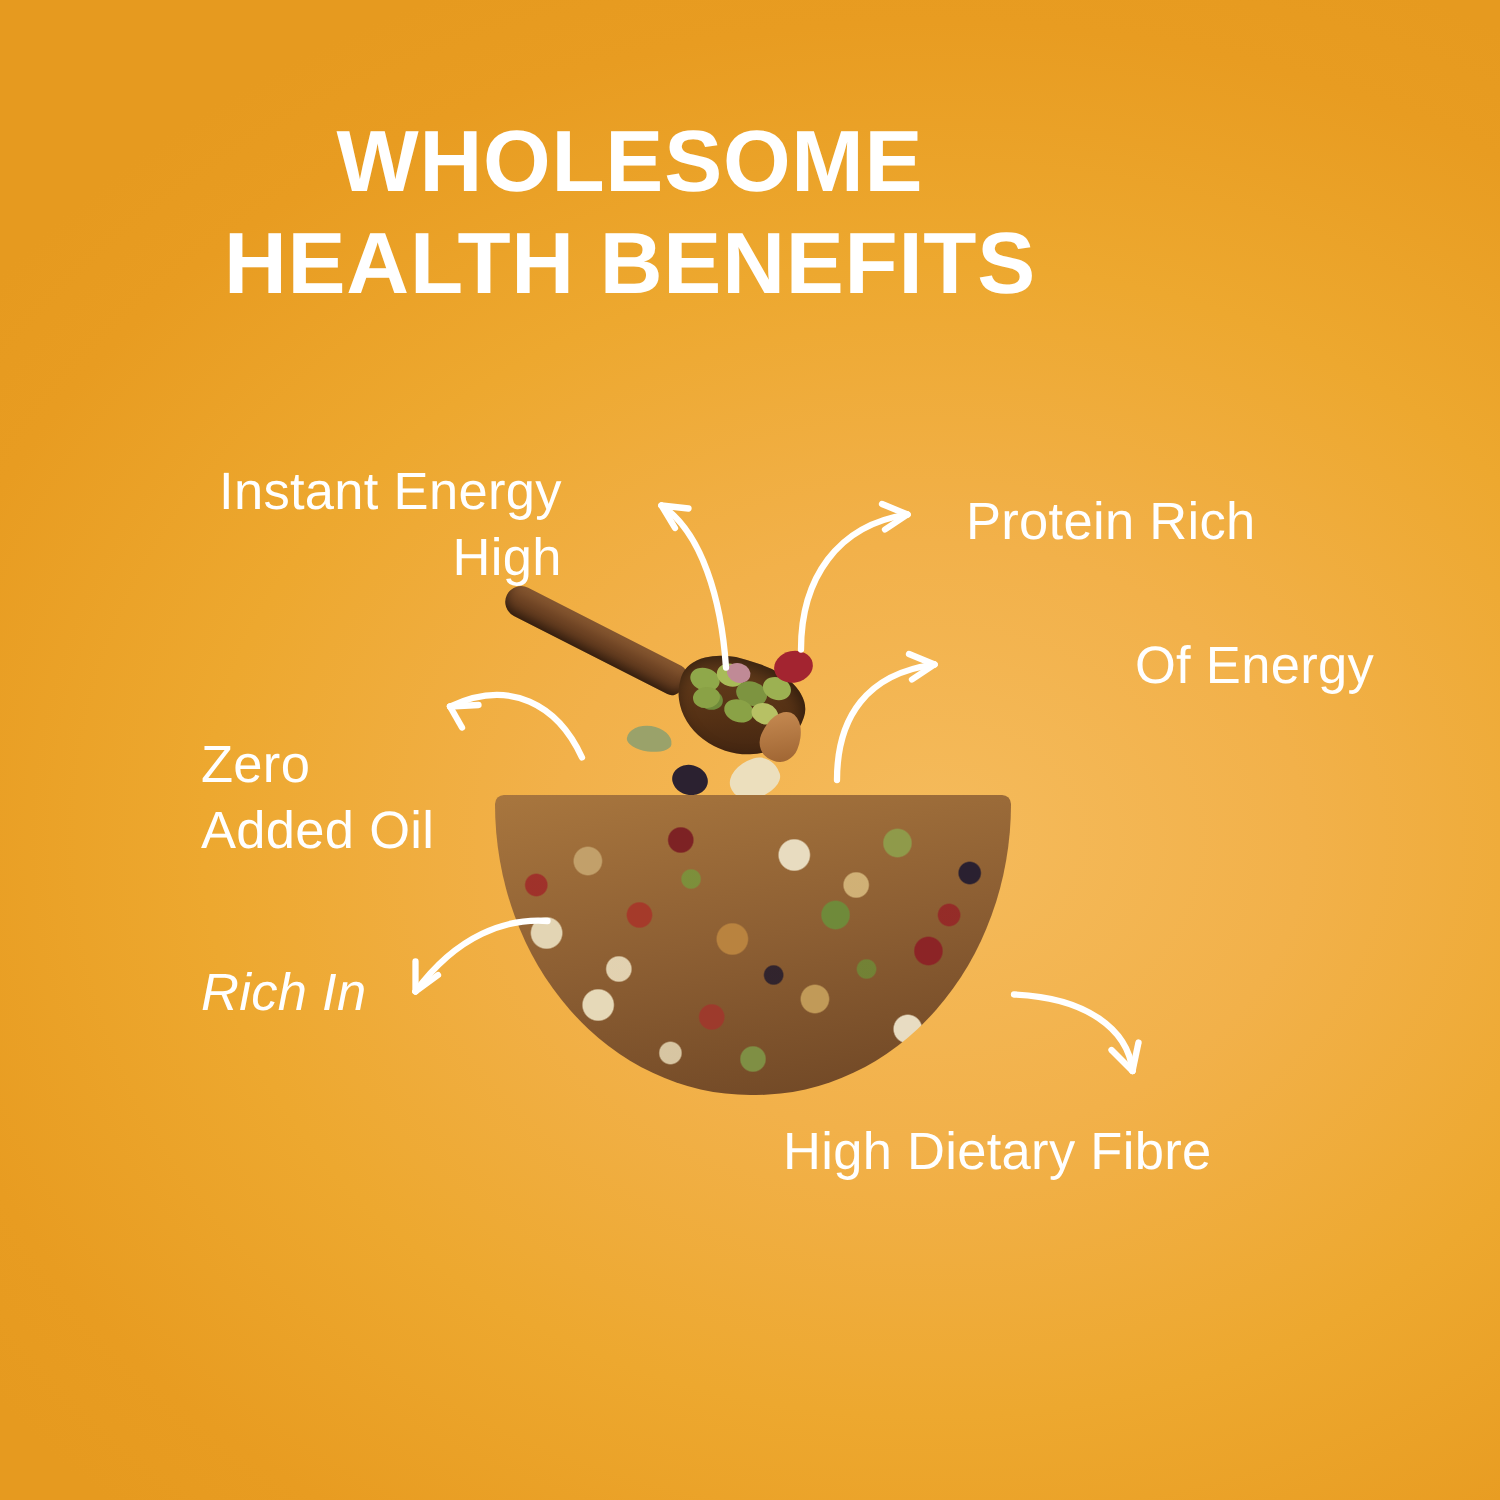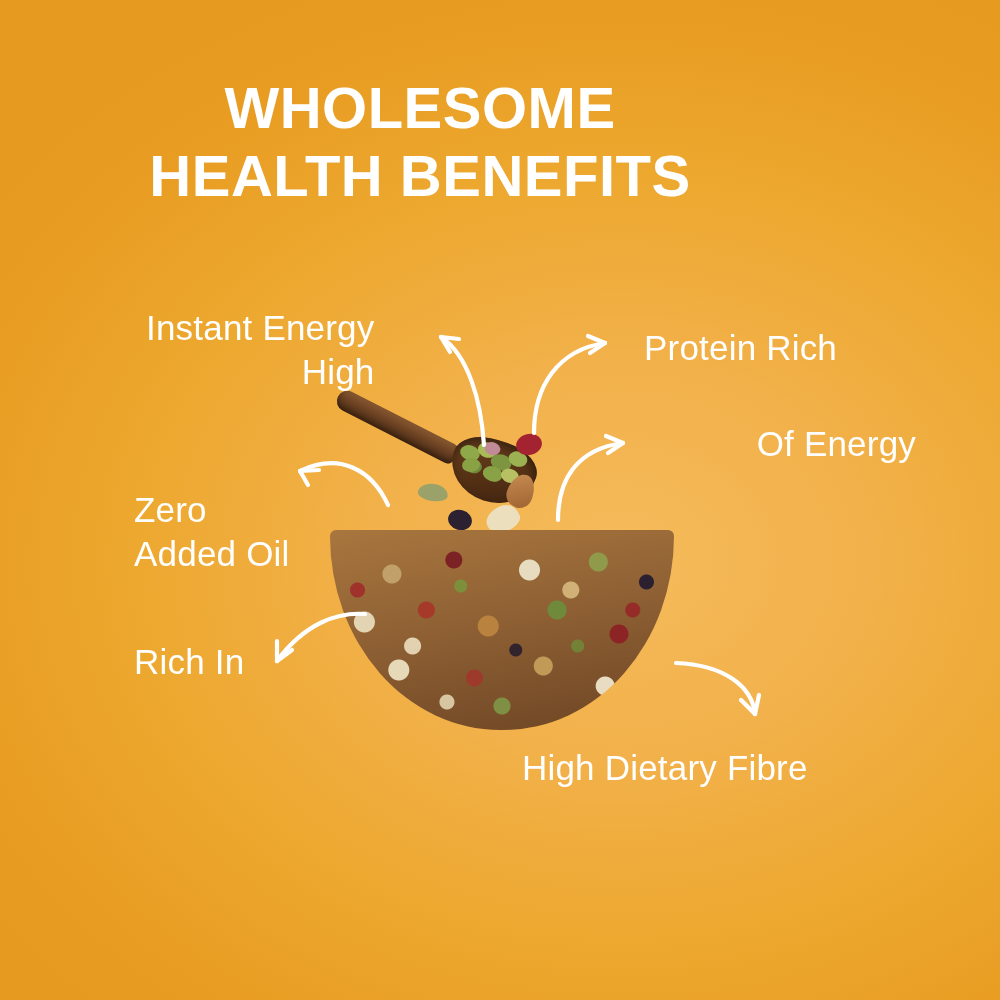--- a/index.html
+++ b/index.html
@@ -49,21 +49,21 @@
     font-weight: 300;
     letter-spacing: 0.2px;
     white-space: nowrap;
   }
   .label .lline { display: block; }
 
   #label-instant-energy-boost { left: 146px; top: 306px; text-align: right; }
   #label-protein-rich        { left: 644px; top: 326px; text-align: left; }
   #label-natural-source      { right: 84px; top: 422px; text-align: right; }
   #label-zero-added-oil      { left: 134px; top: 460px; text-align: left; margin-top: 28px; }
-  #label-rich-in-antioxidants{ left: 134px; top: 640px; text-align: left; }
+  #label-rich-in-antioxidants{ left: 134px; top: 640px; text-align: left; font-style: italic; }
   #label-high-dietary-fibre  { left: 522px; top: 746px; text-align: right; }
 
   
   #arrows {
     position: absolute;
     inset: 0;
     width: 1000px;
     height: 1000px;
     pointer-events: none;
   }

